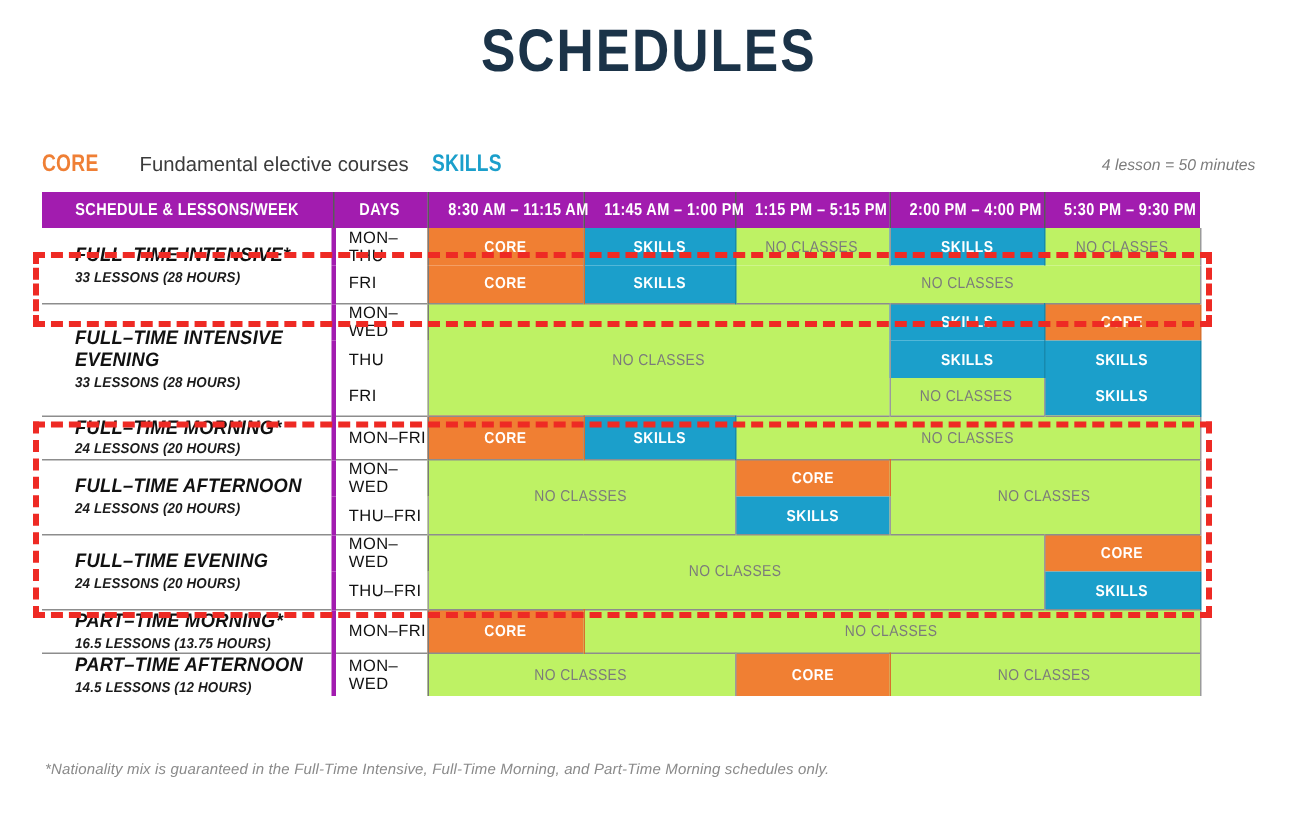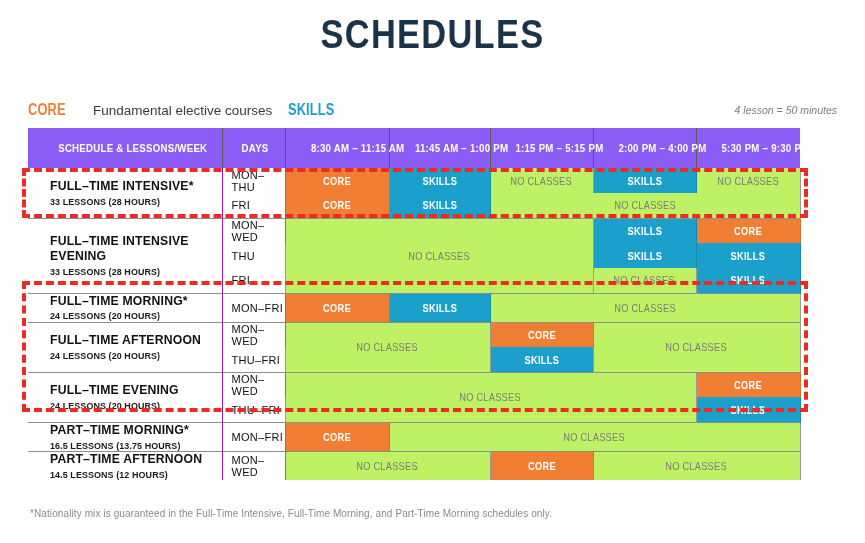--- a/index.html
+++ b/index.html
@@ -71,48 +71,49 @@
   table.sched col.c-name  { width: 194px; }
   table.sched col.c-days  { width: 63px; }
   table.sched col.c-t1    { width: 104px; }
   table.sched col.c-t2    { width: 101px; }
   table.sched col.c-t3    { width: 103px; }
   table.sched col.c-t4    { width: 103px; }
   table.sched col.c-t5    { width: 104px; }
 
   
   thead th {
-    background: #8b5cf6;
+    background: #a21caf;
     color: #ffffff;
-    height: 40px;
+    height: 24px;
     font-weight: bold;
     font-size: 11.5px;
     letter-spacing: 0.3px;
     border-left: 1px solid #5a5a5a;
-    padding: 0 16px;
+    padding: 0 4px;
     white-space: nowrap;
   }
   thead th:first-child { border-left: none; }
   thead th .sq { display: inline-block; transform: scaleX(0.84); }
 
   
   tbody td {
     height: 25px;
     font-size: 10.5px;
     text-align: center;
     vertical-align: middle;
     border-left: 1px solid #9b9b9b;
     border-right: 1px solid #9b9b9b;
     padding: 0;
   }
   tbody td.name {
     text-align: left;
     padding-left: 22px;
     border-left: none;
-    border-right: 1px solid #a21caf;
+    border-right: 3px solid #a21caf;
+    font-style: italic;
   }
   td.name .t1 {
     font-weight: bold; font-size: 13px; color: #111111;
     letter-spacing: 0.2px; line-height: 1.15;
     display: block; transform: scaleX(0.94); transform-origin: left center;
   }
   td.name .t2 {
     font-weight: bold; font-size: 9.5px; color: #1a1a1a;
     letter-spacing: 0.1px; line-height: 1.2; margin-top: 2px;
     display: block; transform: scaleX(0.94); transform-origin: left center;
@@ -151,21 +152,21 @@
     pointer-events: none;
     box-sizing: border-box;
   }
   .hl-a { left: 22px; top: 168px; width: 786px; height: 50px; }
   .hl-b { left: 22px; top: 281px; width: 786px; height: 131px; }
 
   
   .footnote {
     position: absolute;
     left: 30px; top: 508px;
-    font-size: 10px; color: #8a8a8a;
+    font-size: 10px; font-style: italic; color: #8a8a8a;
     letter-spacing: 0.1px;
   }
 </style>
 </head>
 <body>
 
 <div class="page-title">SCHEDULES</div>
 
 <div class="legend-row">
   <div class="legend-left">

